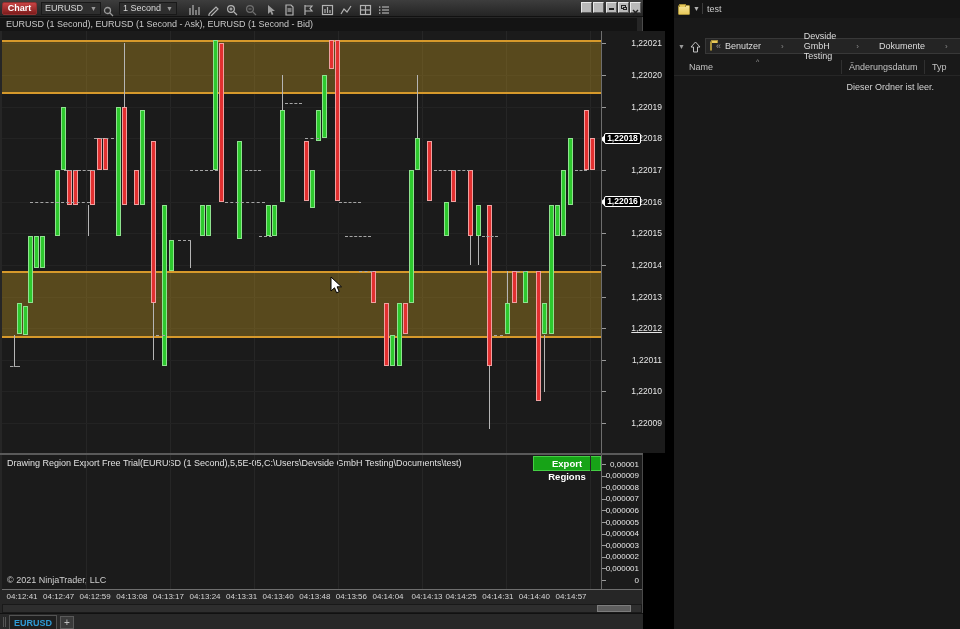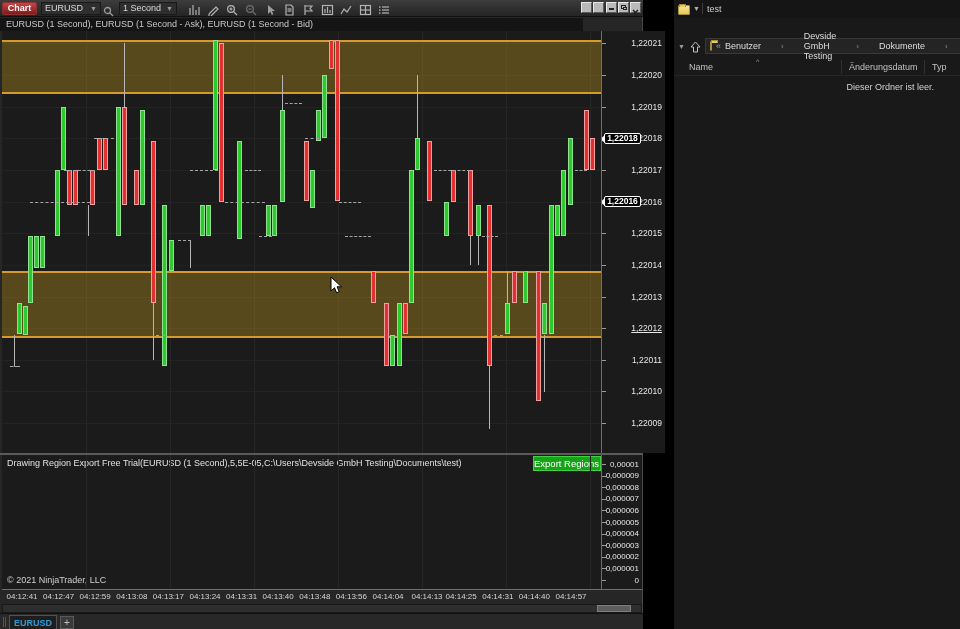--- a/index.html
+++ b/index.html
@@ -17,21 +17,21 @@
   .combo { top:2px; height:13px; background:#2e2e2e; border:1px solid #191919; color:#d8d8d8;
            font-size:9px; line-height:11px; padding:0 3px; }
   .combo .chev { float:right; color:#9a9a9a; font-size:7px; line-height:11px; }
   #combo-instr { left:41px; width:60px; }
   #combo-interval { left:119px; width:58px; }
   #search-ico { left:103px; top:3px; }
   .tb-ico { top:2px; width:16px; height:13px; text-align:center; }
   .winbtn { top:2px; width:11px; height:11px; background:#b9b9b9; border:1px solid; border-color:#e8e8e8 #5a5a5a #5a5a5a #e8e8e8; }
   .winbtn svg, .winbtn div { pointer-events:none; }
 
-  #title-strip { left:0; top:18px; width:583px; height:13px; background:#141414; color:#c9c9c9;
+  #title-strip { left:0; top:18px; width:637px; height:13px; background:#141414; color:#c9c9c9;
                  font-size:9px; line-height:13px; padding-left:6px; white-space:nowrap; }
 
   #plot { left:2px; top:31px; width:599px; height:422px; background:#1b1b1b; overflow:hidden; }
   #paxis { left:601px; top:31px; width:64px; height:422px; background:#1b1b1b; border-left:1px solid #6e6e6e; overflow:hidden;padding-left:24px; }
   #divider { left:0; top:453px; width:643px; height:2px; background:#5a5a5a; }
   #lower { left:2px; top:455px; width:599px; height:134px; background:#1b1b1b; overflow:hidden; }
   #laxis { left:601px; top:455px; width:41px; height:135px; background:#1b1b1b; border-left:1px solid #6e6e6e; overflow:hidden; }
   #frame-bottom { left:2px; top:589px; width:640px; height:1px; background:#6e6e6e; }
 
   .gridv { top:0; width:1px; height:100%; background:#262626; }
@@ -45,21 +45,21 @@
 
   .ptick { left:0; width:4px; height:1px; background:#9a9a9a; }
   .plabel { right:3px; color:#e6e6e6; font-size:8.5px; }
   .pmarker { left:2px; width:37px; height:11px; background:#000; border:1px solid #fff; border-radius:2px;
              color:#fff; font-size:8.5px; font-weight:bold; text-align:center; line-height:9px; }
   .pmarker .tip { position:absolute; left:-5px; top:1px; width:0; height:0;
                   border-top:4.5px solid transparent; border-bottom:4.5px solid transparent; border-right:5px solid #fff; }
 
   #ind-label { left:5px; top:3px; color:#e0e0e0; font-size:9px; white-space:nowrap; }
   #export-btn { left:531px; top:1px; width:68px; height:15px; background:#17a317; border:1px solid #45cf45;
-                color:#fff; font-size:9.5px; font-weight:normal; line-height:13px; }
+                color:#fff; font-size:9.5px; font-weight:bold; text-align:center; line-height:13px; }
   #copyright { left:5px; top:120px; color:#cfcfcf; font-size:9px; }
 
   #taxis { left:0; top:590px; width:643px; height:14px; }
   .tlabel { top:2px; transform:translateX(-50%); color:#d5d5d5; font-size:8px; white-space:nowrap; }
 
   #hscroll { left:2px; top:604px; width:640px; height:9px; background:#2e2e2e; border:1px solid #191919; }
   .scr-arrow { top:1px; width:7px; height:5px; }
   #scr-thumb { left:594px; top:0px; width:34px; height:7px; background:#5e5e5e; border:1px solid #7d7d7d; }
 
   #tabrow { left:0; top:613px; width:643px; height:16px; background:#282828; border-top:1px solid #111; }

